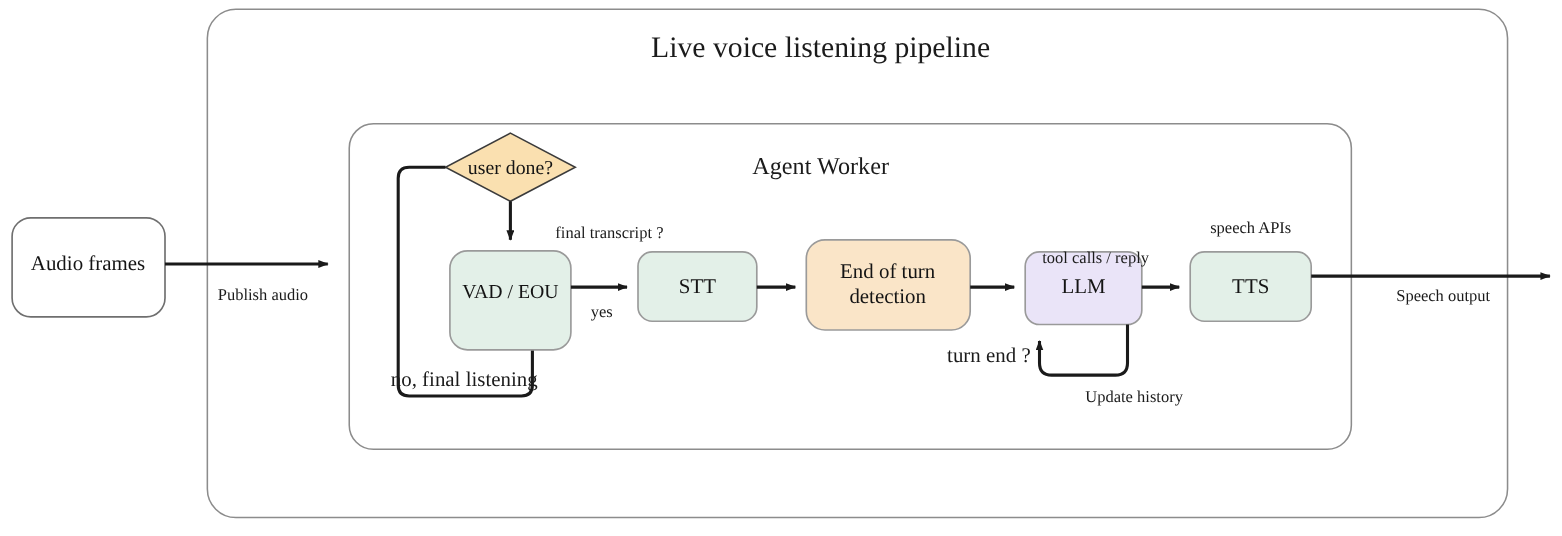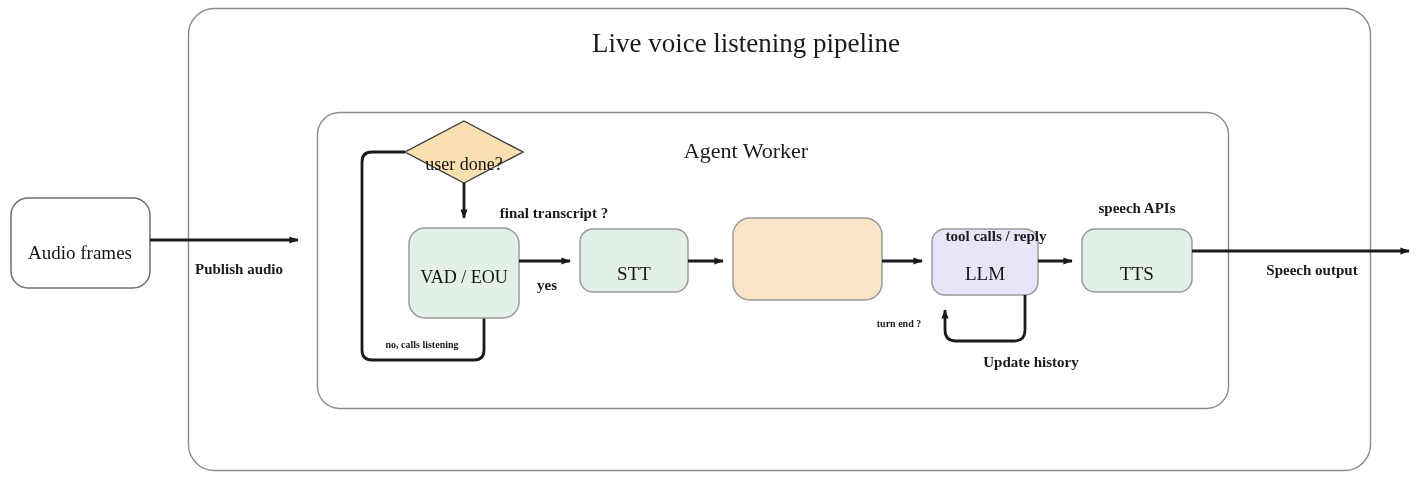--- a/index.html
+++ b/index.html
@@ -41,34 +41,32 @@
     font-size: 15px;
     color: #555555;
   }
   .grouplabel {
     font-size: 22px;
     color: #1b1b1b;
   }
   .nodelabel {
     font-size: 19px;
     color: #141414;
-    margin-top: 12px;
   }
   .nodelabel.two {
     line-height: 1.22;
     white-space: normal;
     width: 150px;
   }
   .edgelabel {
     font-size: 15px;
     color: #1b1b1b;
-    font-weight: bold;
   }
   .edgelabel.sm {
-    font-size: 10px;
+    font-size: 19px;
   }
 </style>
 </head>
 <body>
 
 <div id="canvas">
 
   <svg class="layer" viewBox="0 0 1420 487">
     <defs>
       <marker id="arrow" markerWidth="10" markerHeight="10" refX="8.6" refY="3.6" orient="auto" markerUnits="userSpaceOnUse">
@@ -121,28 +119,32 @@
   <div class="txt grouplabel ctr" style="left:746px; top:151px;">Agent Worker</div>
 
   <div class="txt nodelabel ctr" style="left:80px; top:240px;text-align:center;">Audio frames</div>
 
   <div class="txt nodelabel ctr" style="left:464px; top:152px; font-size:18px;">user done?</div>
 
   <div class="txt nodelabel ctr" style="left:464px; top:265px; font-size:18px;">VAD / EOU</div>
 
   <div class="txt nodelabel ctr" style="left:634px; top:261px;">STT</div>
 
+  <div class="txt nodelabel two ctr" style="left:807px; top:259px;">
+    <span>End of turn</span><br>
+    <span>detection</span>
+  </div>
 
   <div class="txt nodelabel ctr" style="left:985px; top:261px;">LLM</div>
 
   <div class="txt nodelabel ctr" style="left:1137px; top:261px;">TTS</div>
 
   <div class="txt edgelabel ctr" style="left:239px; top:269px;">Publish audio</div>
 
-  <div class="txt edgelabel sm ctr" style="left:422px; top:345px;">no, calls listening</div>
+  <div class="txt edgelabel sm ctr" style="left:422px; top:345px;">no, final listening</div>
 
   <div class="txt edgelabel ctr" style="left:554px; top:213px;">final transcript ?</div>
 
   <div class="txt edgelabel ctr" style="left:547px; top:285px;">yes</div>
 
   <div class="txt edgelabel ctr" style="left:996px; top:208px;margin-top:28px;">tool calls / reply</div>
 
   <div class="txt edgelabel sm ctr" style="left:899px; top:324px;">turn end ?</div>
 
   <div class="txt edgelabel ctr" style="left:1003px; top:362px;margin-left:28px;">Update history</div>

